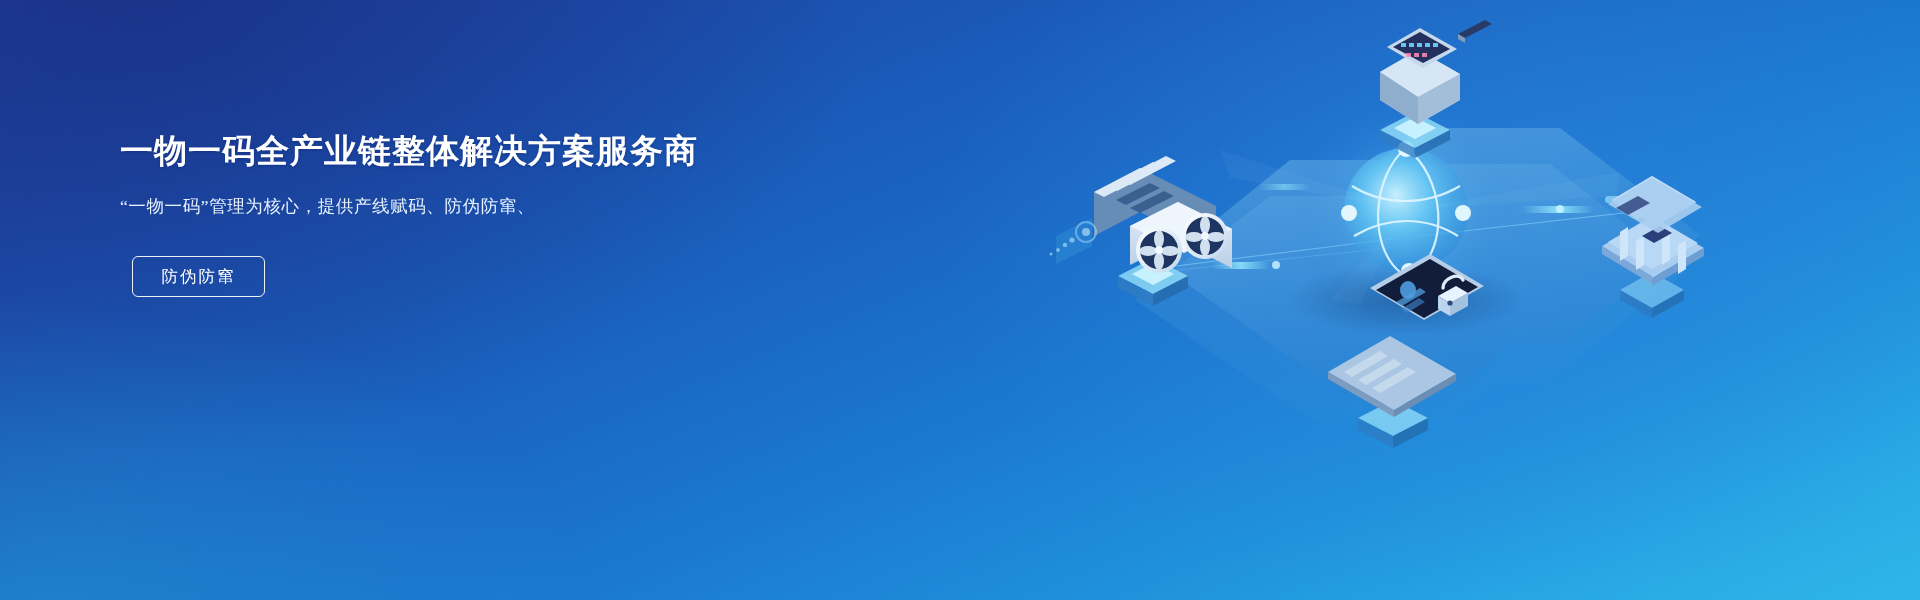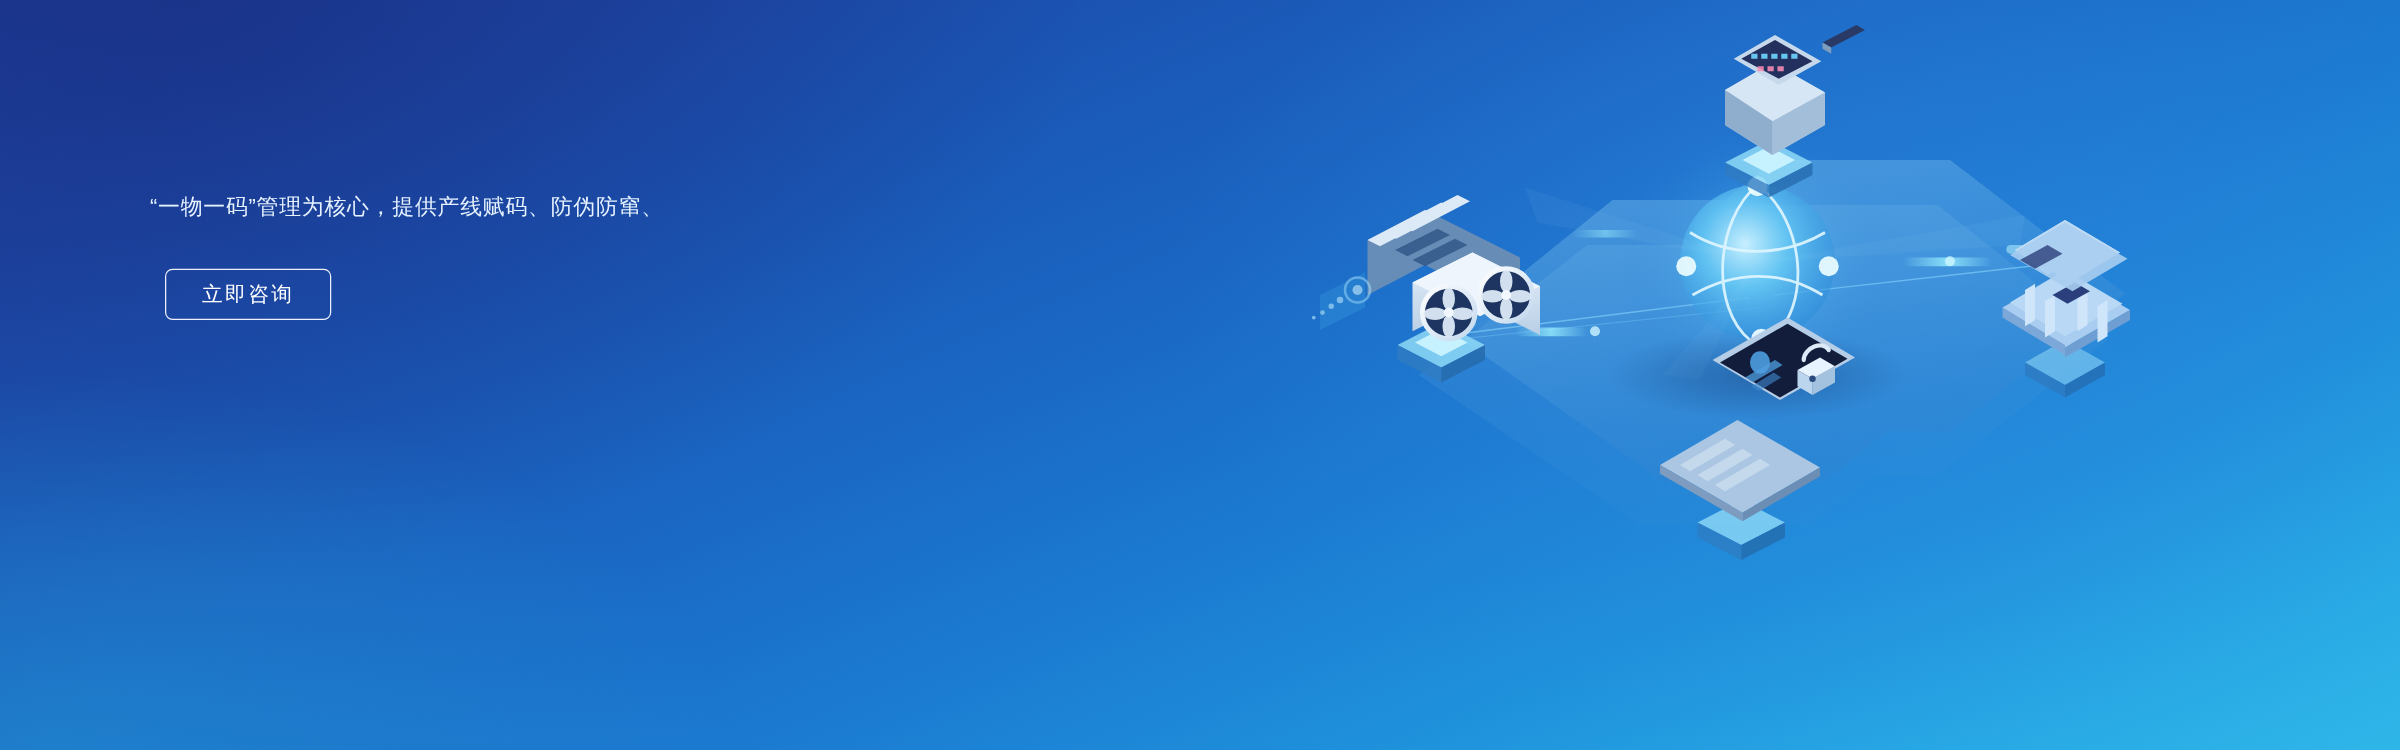--- a/index.html
+++ b/index.html
@@ -47,20 +47,21 @@
     text-shadow:0 1px 3px rgba(10,30,90,0.35);
   }
 
   .subcopy { margin-top:19px; }
   .subline {
     color:#e6f2ff;
     font-size:17.5px;
     line-height:32px;
     letter-spacing:0.6px;
     white-space:nowrap;
+    font-family:Liberation Serif, serif;
   }
 
   .cta {
     display:inline-flex; align-items:center; justify-content:center;
     margin-top:34px; margin-left:12px;
     width:133px; height:41px;
     border:1px solid rgba(255,255,255,0.92);
     border-radius:6px;
     color:#ffffff; font-size:16.5px; letter-spacing:2px;
     background:transparent; cursor:pointer;
@@ -71,26 +72,27 @@
   .art svg { display:block; width:1060px; height:600px; }
 </style>
 </head>
 <body>
 
 <div class="banner">
   <div class="vignette-tl"></div>
   <div class="vignette-bl"></div>
 
   <div class="copy">
+    <h1 class="headline">一物一码全产业链整体解决方案服务商</h1>
 
     <div class="subcopy">
       <div class="subline">“一物一码”管理为核心，提供产线赋码、防伪防窜、</div>
     </div>
 
-    <button class="cta">立即咨询</button>
+    <button class="cta">防伪防窜</button>
   </div>
 
   <div class="art">
     <svg viewBox="0 0 1060 600" xmlns="http://www.w3.org/2000/svg">
       <defs>
         <linearGradient id="plateG" x1="0" y1="0" x2="0.4" y2="1">
           <stop offset="0%" stop-color="#7dc2ef" stop-opacity="0.50"></stop>
           <stop offset="55%" stop-color="#4e9ddd" stop-opacity="0.42"></stop>
           <stop offset="100%" stop-color="#2f7fcc" stop-opacity="0.30"></stop>
         </linearGradient>

